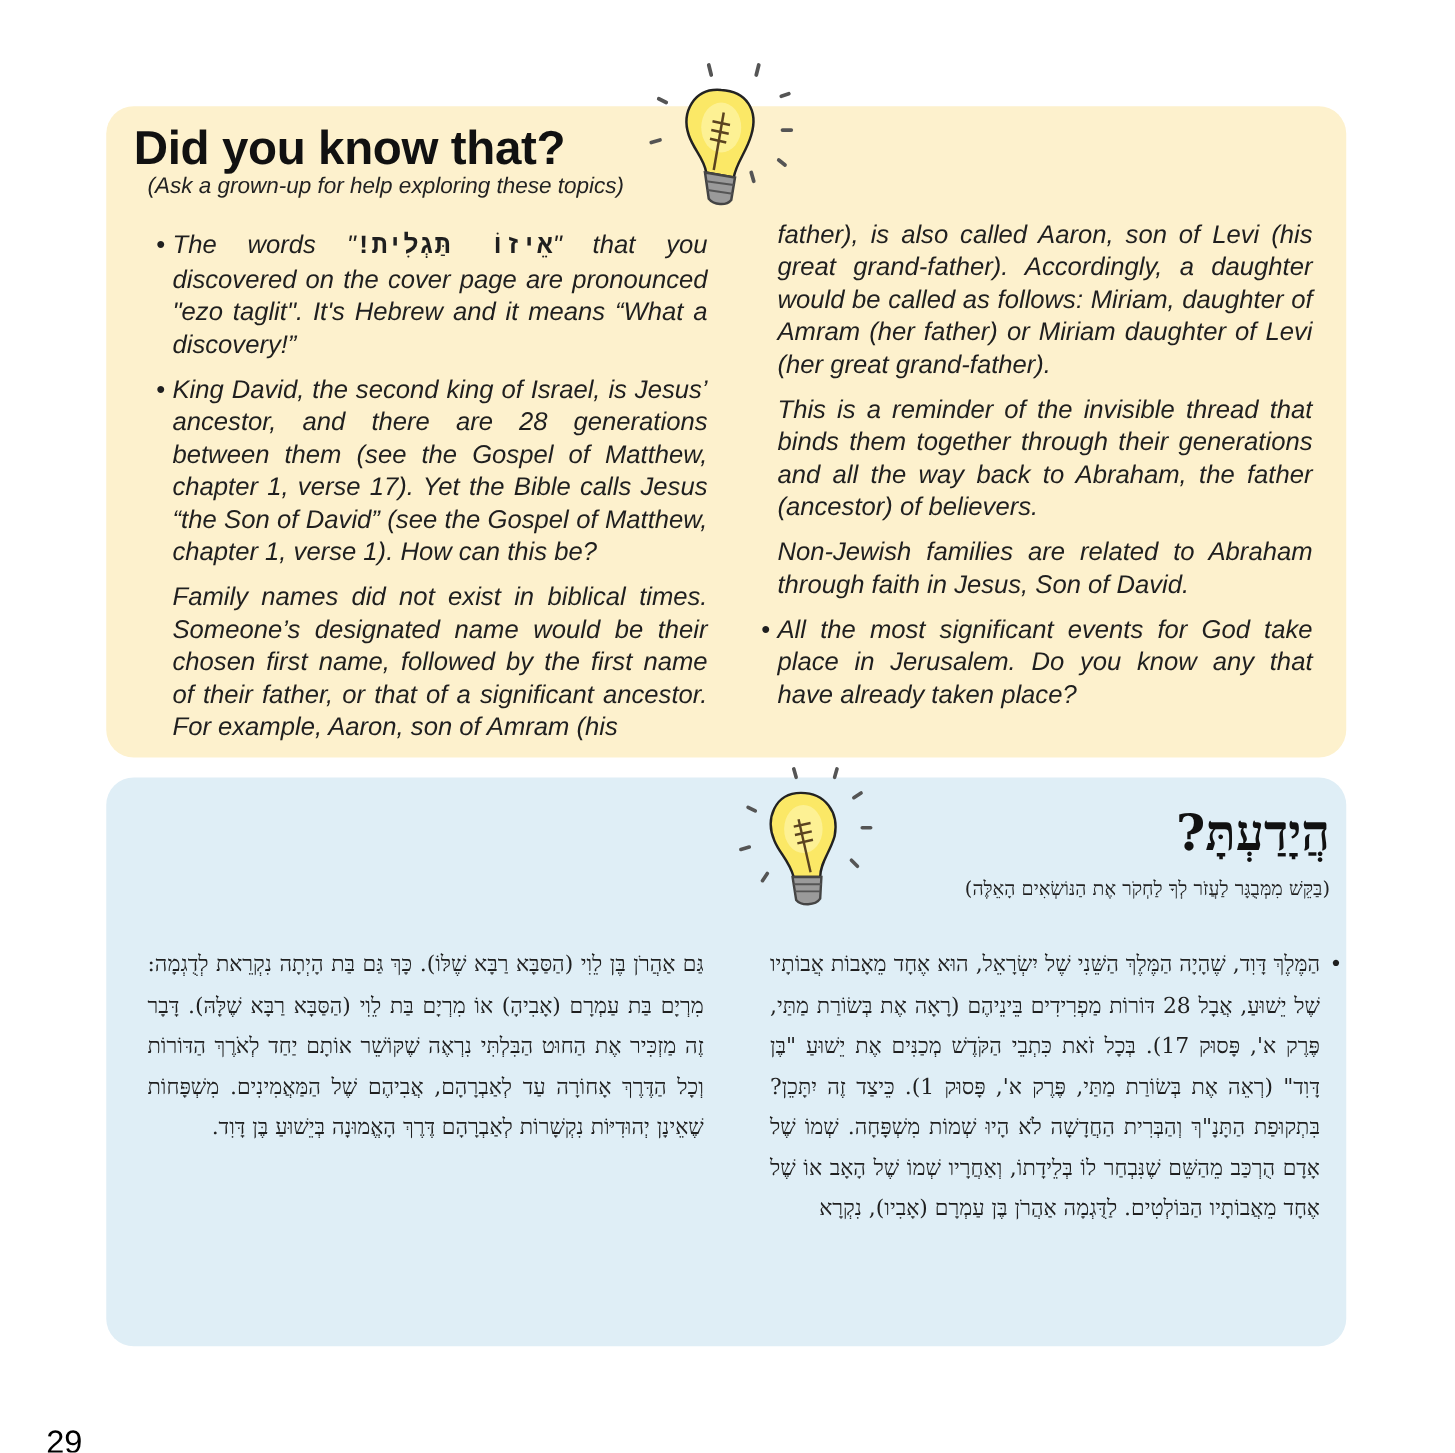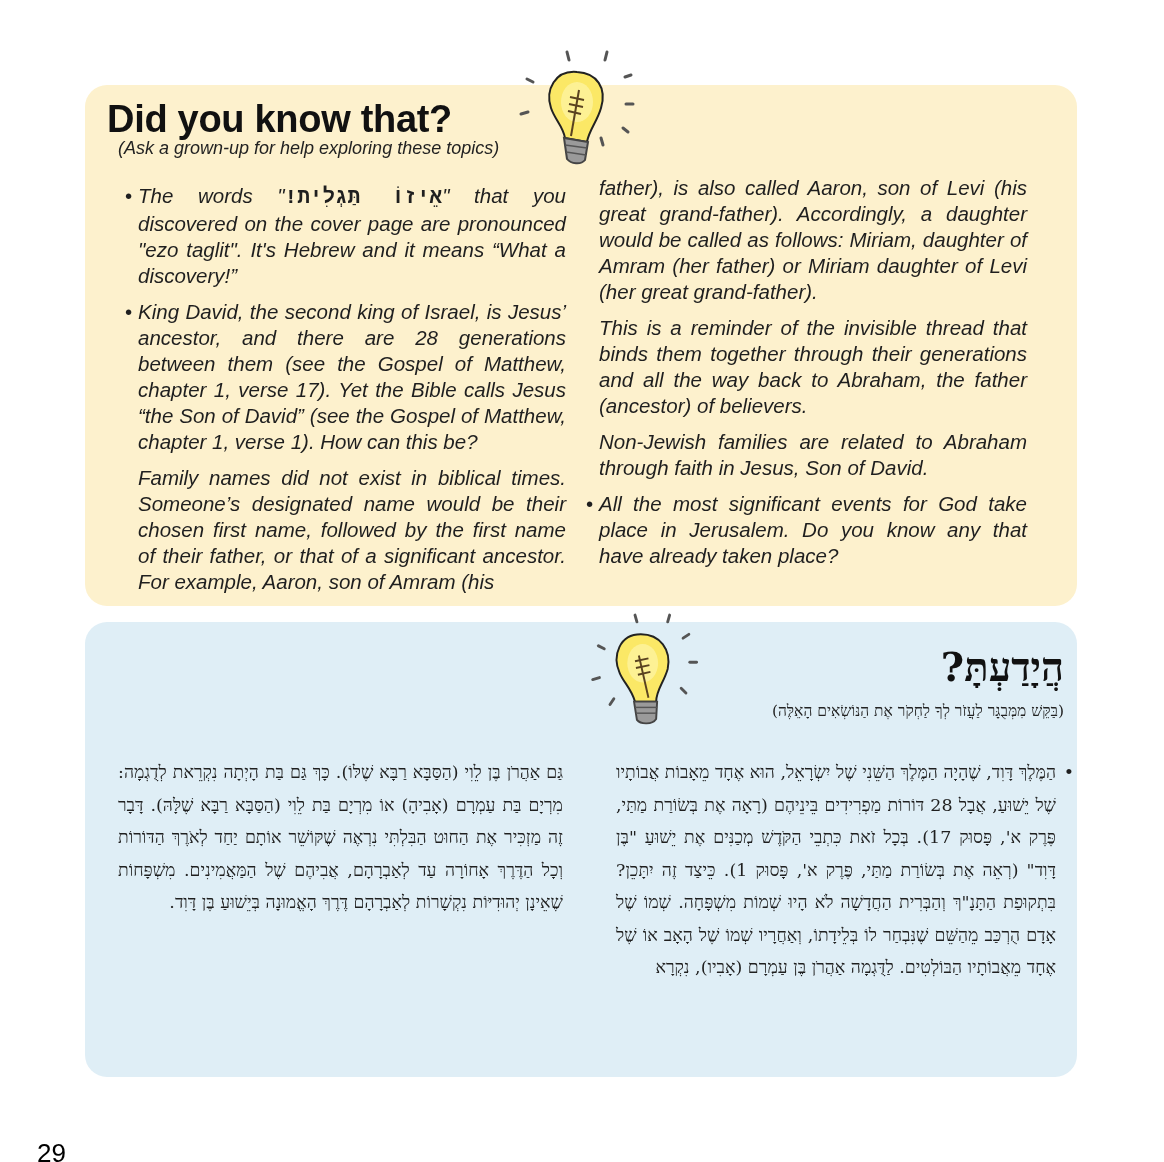--- a/index.html
+++ b/index.html
@@ -27,21 +27,21 @@
     .en-subtitle {
       position: absolute; left: 118px; top: 138px;
       font-size: 18px; font-style: italic; color: #222;
     }
     .en-col {
       position: absolute; width: 428px;
       font-size: 20.5px; font-style: italic; line-height: 26px;
       text-align: justify; color: #1f1f1f;
     }
     .en-col-left { left: 138px; top: 183px; }
-    .en-col-right { left: 599px; top: 175px; }
+    .en-col-right { left: 622px; top: 175px; }
     .en-col p { margin: 0 0 10px 0; }
     .en-col .bullet { position: relative; }
     .en-col .bullet::before {
       content: "•"; position: absolute; left: -13px; top: 0; font-style: normal;
     }
     .he-inline { font-family: Liberation Mono, monospace; font-weight: bold; font-style: normal; font-size: 21px; }
 
     .he-title {
       position: absolute; right: 100px; top: 643px;
       direction: rtl; font-family: "DejaVu Serif", serif; font-weight: bold;

